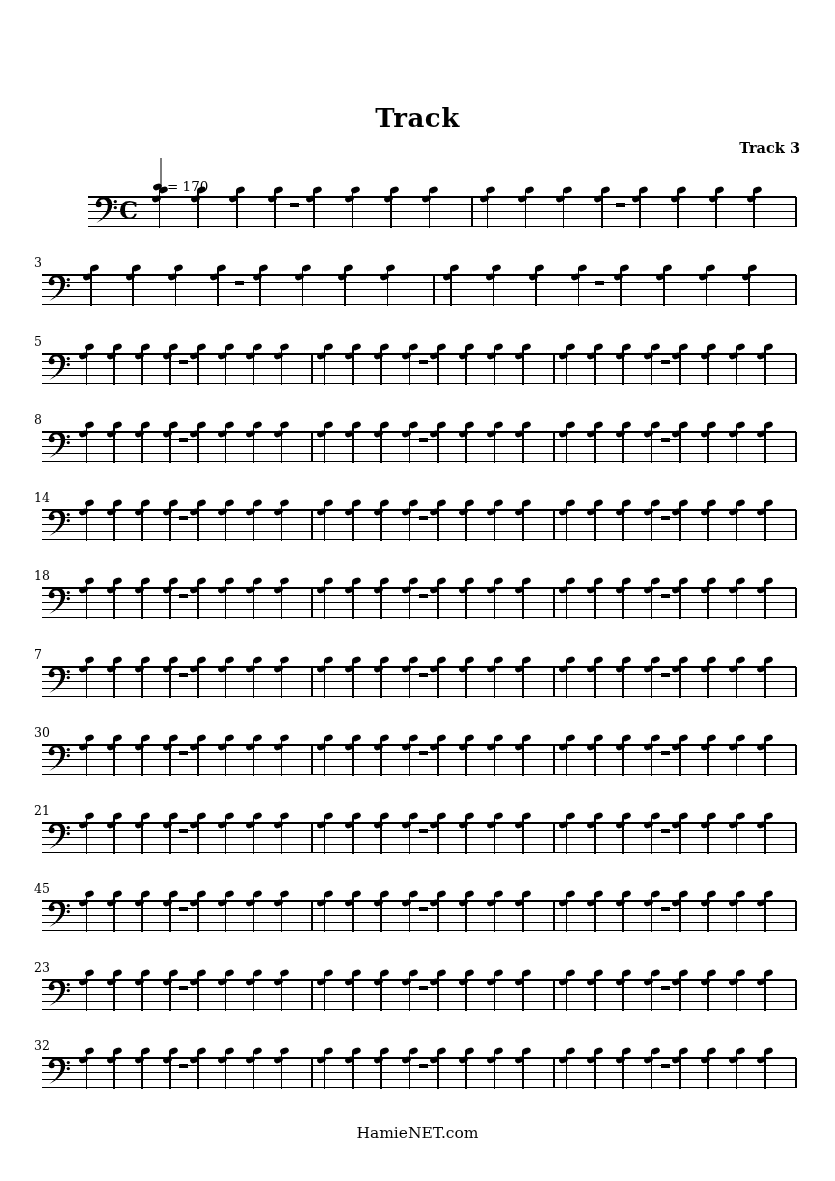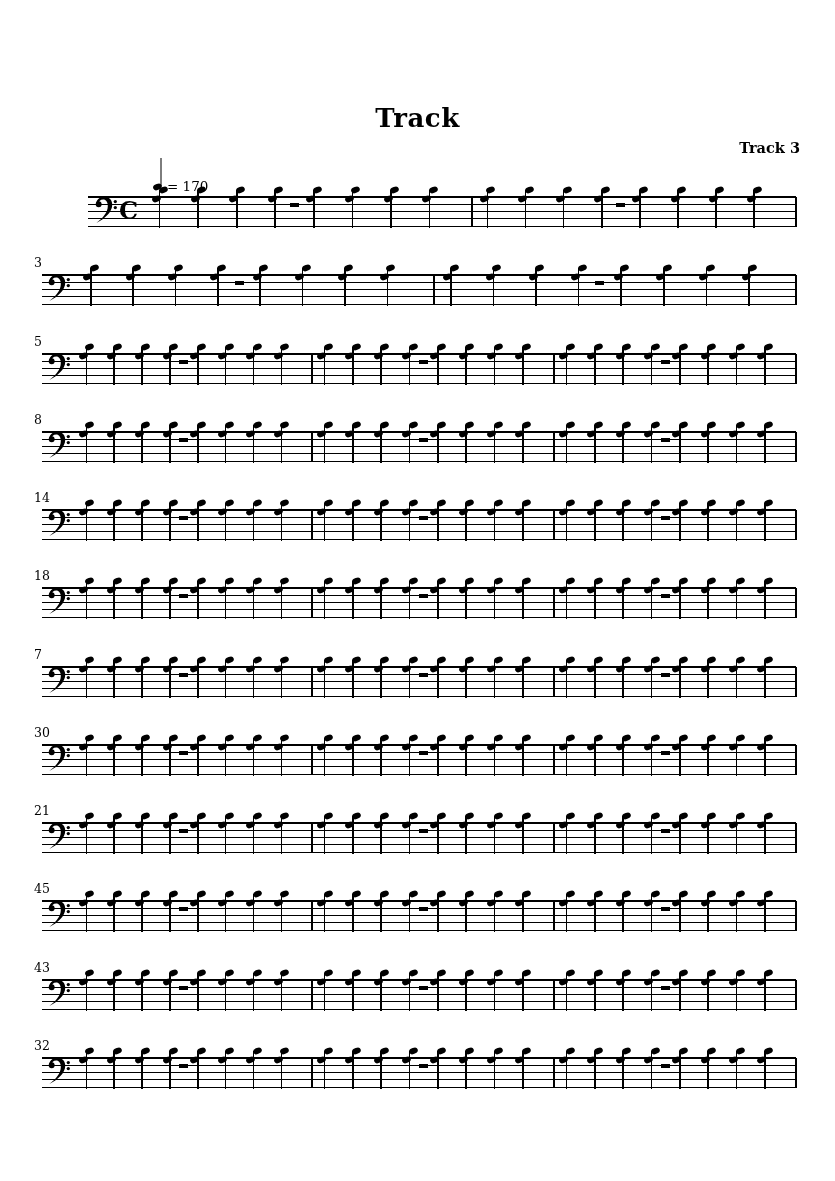--- a/index.html
+++ b/index.html
@@ -916,21 +916,21 @@
       <div class="sline" style="left: 42px; top: 986.75px; width: 754px;"></div>
       <div class="sline" style="left: 42px; top: 994.05px; width: 754px;"></div>
       <div class="sline" style="left: 42px; top: 1001.35px; width: 754px;"></div>
       <div class="sline" style="left: 42px; top: 1008.65px; width: 754px;"></div>
       <div class="clef" style="left: 46px; top: 977px;"><svg width="25" height="36" viewBox="0 0 26 34" xmlns="http://www.w3.org/2000/svg">
           <path fill="#000" d="M 3.2 10.2 C 2.6 4.6 7.2 1.2 11.6 1.2 C 16.8 1.2 20 4.6 20 9.4 C 20 17 12.2 24 3.4 28.4 C 10.8 23.2 15.4 17 15.4 10.8 C 15.4 6.6 13.4 4.1 10.6 4.1 C 7.6 4.1 5.9 6.1 5.9 8.7 Z"></path>
           <circle fill="#000" cx="5.9" cy="9" r="3.1"></circle>
           <circle fill="#000" cx="23.2" cy="6.2" r="1.7"></circle>
           <circle fill="#000" cx="23.2" cy="12.4" r="1.7"></circle>
         </svg></div>
-      <div class="mnum" style="left: 34px; top: 961px;">43</div>
+      <div class="mnum" style="left: 34px; top: 961px;">23</div>
       <div class="stem" style="left: 85.5571px; top: 973px;"></div>
       <div class="nh" style="left: 78.9571px; top: 978.5px;"></div>
       <div class="nh" style="left: 85.3571px; top: 969.7px;"></div>
       <div class="stem" style="left: 113.414px; top: 973px;"></div>
       <div class="nh" style="left: 106.814px; top: 978.5px;"></div>
       <div class="nh" style="left: 113.214px; top: 969.7px;"></div>
       <div class="stem" style="left: 141.271px; top: 973px;"></div>
       <div class="nh" style="left: 134.671px; top: 978.5px;"></div>
       <div class="nh" style="left: 141.071px; top: 969.7px;"></div>
       <div class="stem" style="left: 169.129px; top: 973px;"></div>
@@ -1087,13 +1087,14 @@
       <div class="stem" style="left: 735.7px; top: 1051px;"></div>
       <div class="nh" style="left: 729.1px; top: 1056.5px;"></div>
       <div class="nh" style="left: 735.5px; top: 1047.7px;"></div>
       <div class="stem" style="left: 764.033px; top: 1051px;"></div>
       <div class="nh" style="left: 757.433px; top: 1056.5px;"></div>
       <div class="nh" style="left: 763.833px; top: 1047.7px;"></div>
       <div class="rest" style="left: 661.167px; top: 1063.8px;"></div>
       <div class="bar" style="left: 795.1px; top: 1057.5px;"></div>
     </div>
 
+  <div class="footer">HamieNET.com</div>
 </div>
 
 </body></html>

